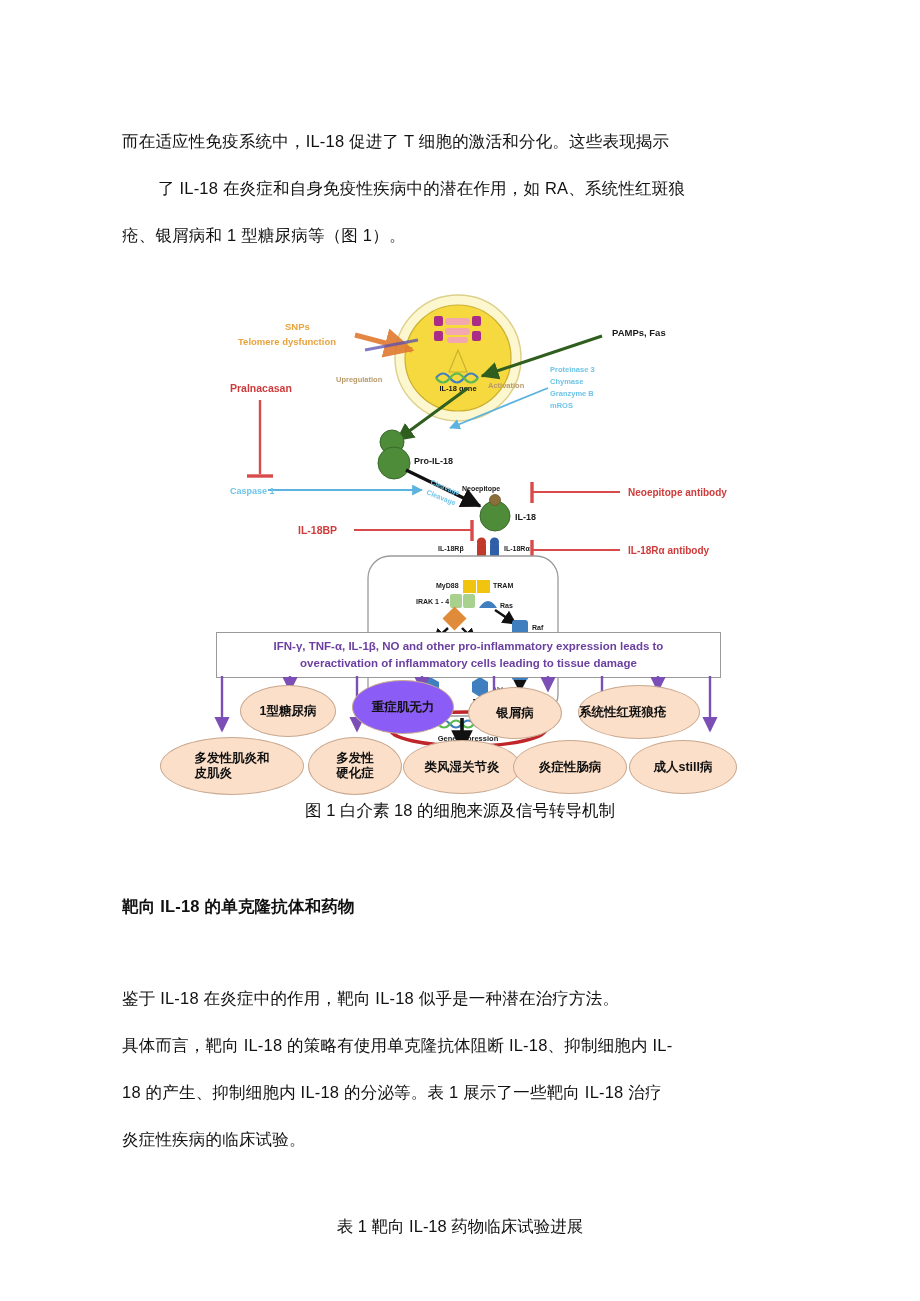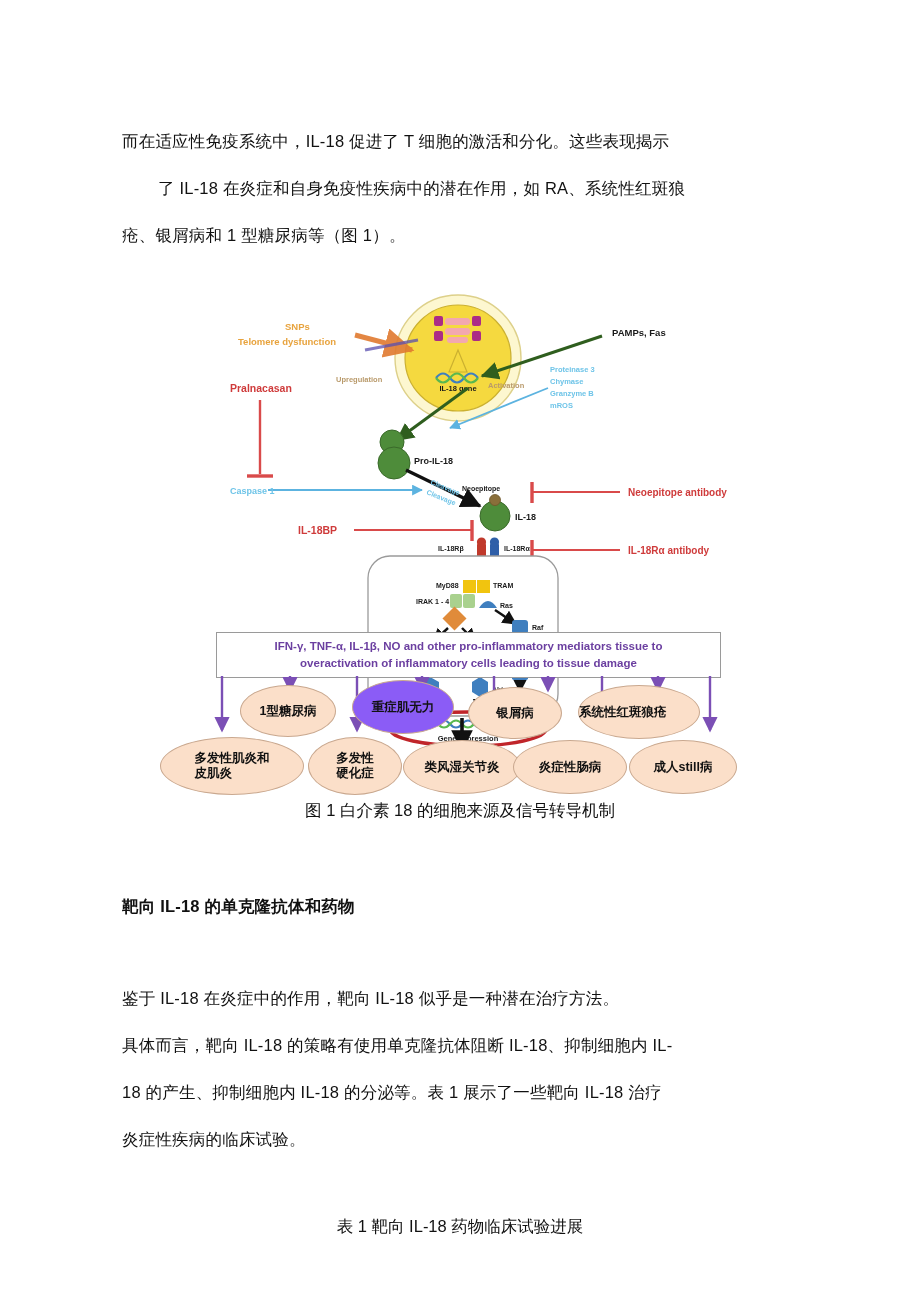--- a/index.html
+++ b/index.html
@@ -238,21 +238,21 @@
         <text class="lbl lbl-black" x="318" y="453" font-size="7.5" text-anchor="middle">Gene expression</text>
       </g>
 
       <path d="M312,430 L312,462" stroke="#111" stroke-width="3.6" marker-end="url(#ahBlack)"></path>
     </svg>
   </div>
 
   <div style="position:absolute; left:216px; top:632px; width:503px; height:44px;
               border:1px solid #9a9a9a; background:#fff;
               display:flex; flex-direction:column; align-items:center; justify-content:center;">
-    <div style="font-size:11.5px; font-weight:bold; color:#6b3fa0; line-height:17px;">IFN-γ, TNF-α, IL-1β, NO and other pro-inflammatory mediators tissue to</div>
+    <div style="font-size:11.5px; font-weight:bold; color:#6b3fa0; line-height:17px;">IFN-γ, TNF-α, IL-1β, NO and other pro-inflammatory expression leads to</div>
     <div style="font-size:11.5px; font-weight:bold; color:#6b3fa0; line-height:17px;">overactivation of inflammatory cells leading to tissue damage</div>
   </div>
 
   <svg style="position:absolute; left:150px; top:672px; width:620px; height:125px;" viewBox="0 0 620 125">
     <defs>
       <marker id="ahP2" markerWidth="8" markerHeight="8" refX="5.5" refY="3.2" orient="auto">
         <path d="M0,0 L6.5,3.2 L0,6.4 z" fill="#7b4fb5"></path>
       </marker>
     </defs>
 

